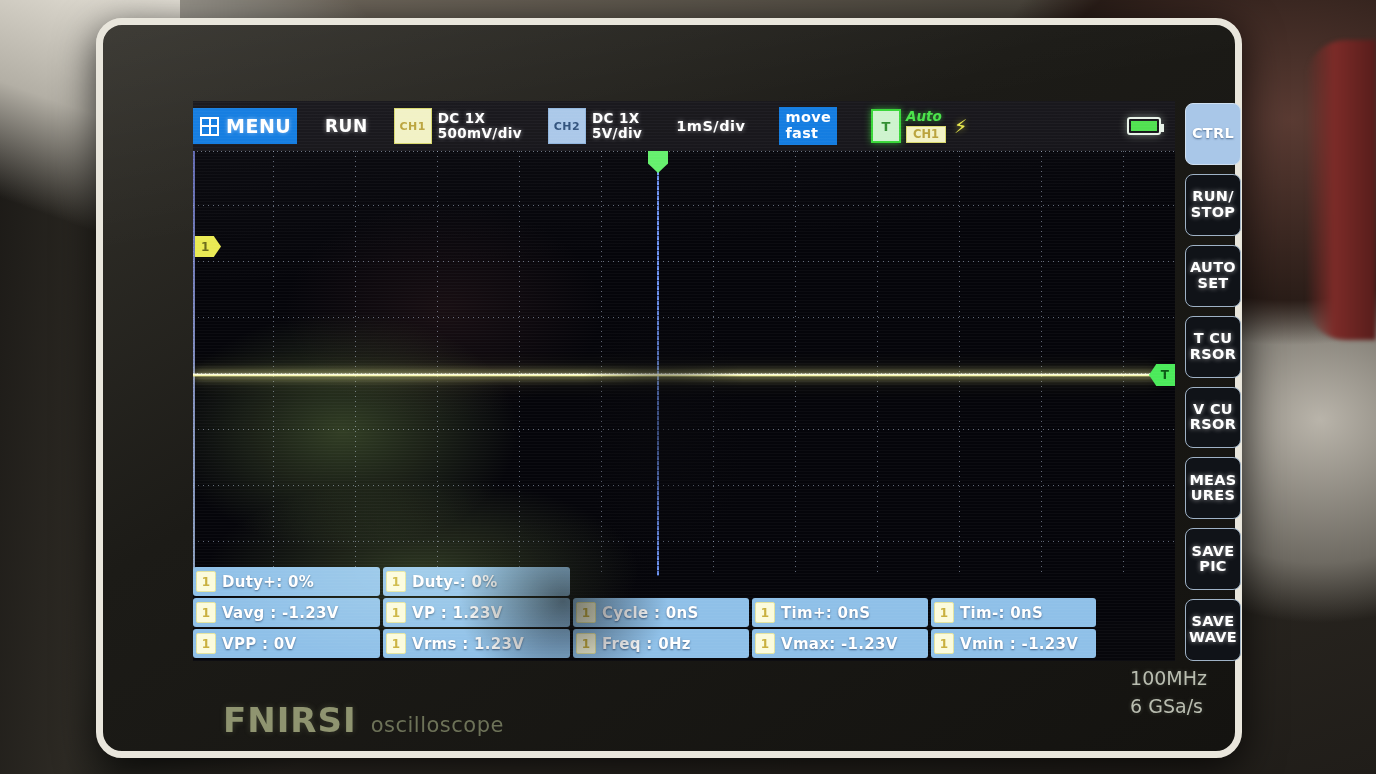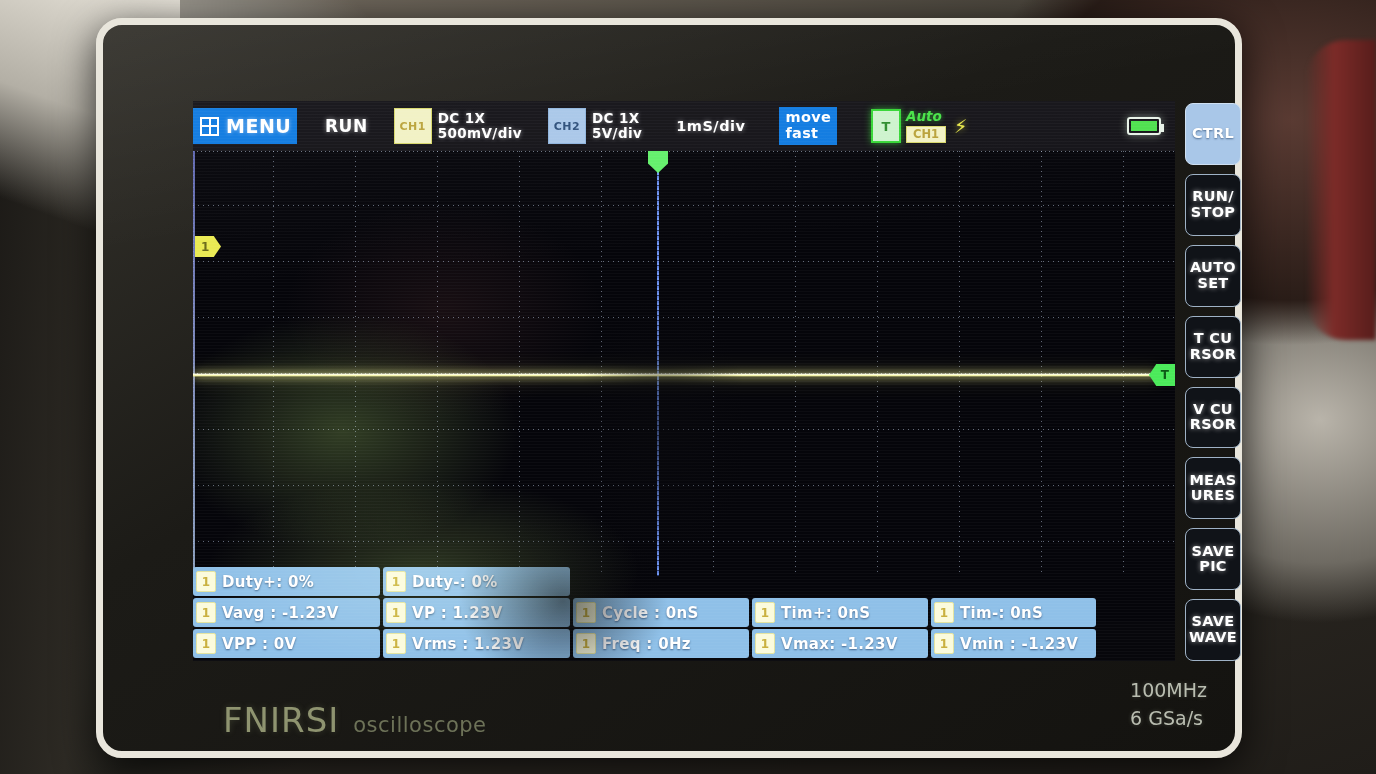--- a/index.html
+++ b/index.html
@@ -49,32 +49,31 @@
     background: linear-gradient(170deg, rgba(255,255,255,.05) 0%, rgba(0,0,0,0) 25%);
     pointer-events: none;
   }
 
   
   #brand {
     position: absolute; left: 120px; top: 675px;
     display: flex; align-items: flex-end; gap: 14px;
   }
   #brand .logo {
-    font-size: 34px; font-weight: 400; letter-spacing: 1px;
+    font-size: 34px; font-weight: 700; letter-spacing: 1px;
     color: #8f9470; text-shadow: 0 0 6px rgba(160,170,120,.25);
     font-family: "DejaVu Sans", "Liberation Sans", sans-serif;
   }
   #brand .sub {
     font-size: 21px; color: #6d7258; letter-spacing: .5px; padding-bottom: 3px;
   }
   #specs {
     position: absolute; right: 28px; top: 640px;
     text-align: left; color: #b9bdb0; font-size: 19px; line-height: 1.45;
     text-shadow: 0 0 4px rgba(180,190,170,.3);
-    margin-top: 12px;
   }
 
   
   #screen {
     position: absolute;
     left: 90px; top: 76px; width: 982px; height: 560px;
     background: #07070b;
     overflow: hidden;
   }
 

